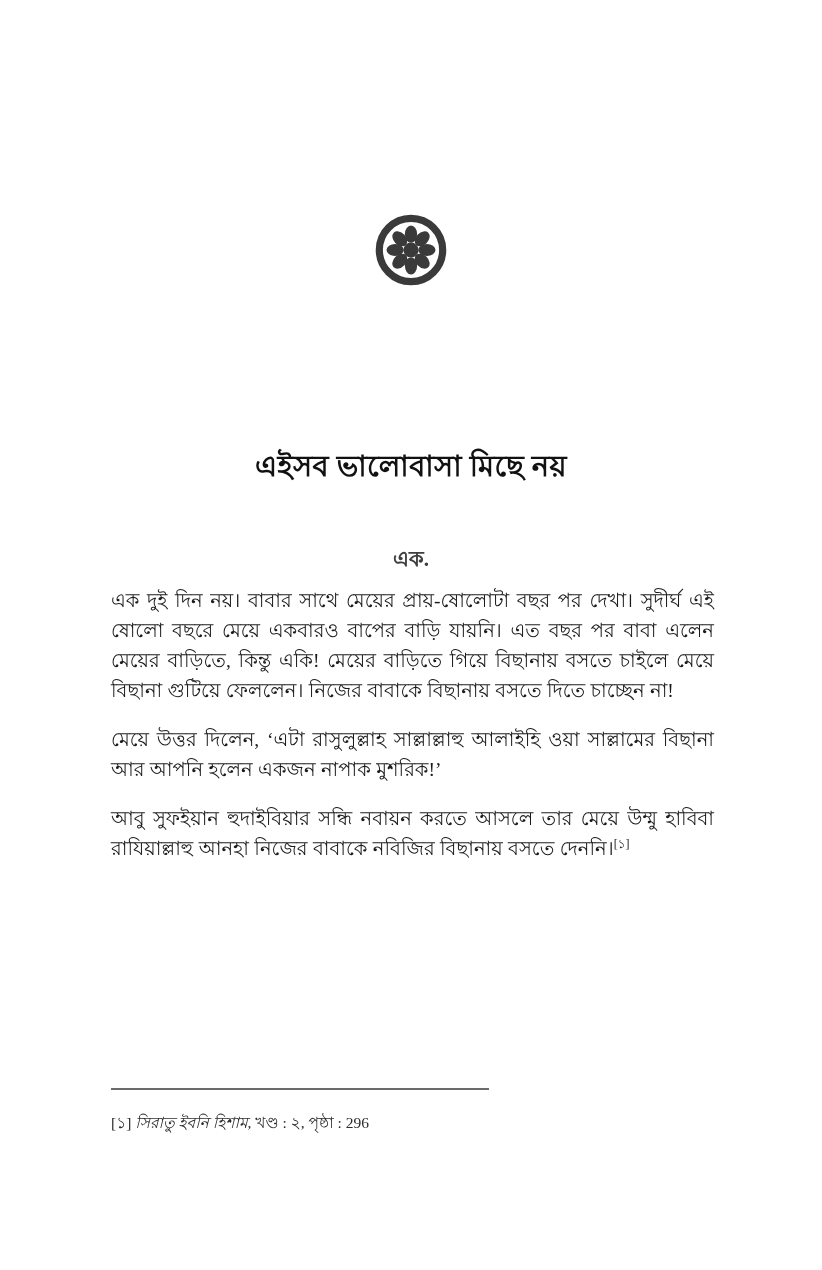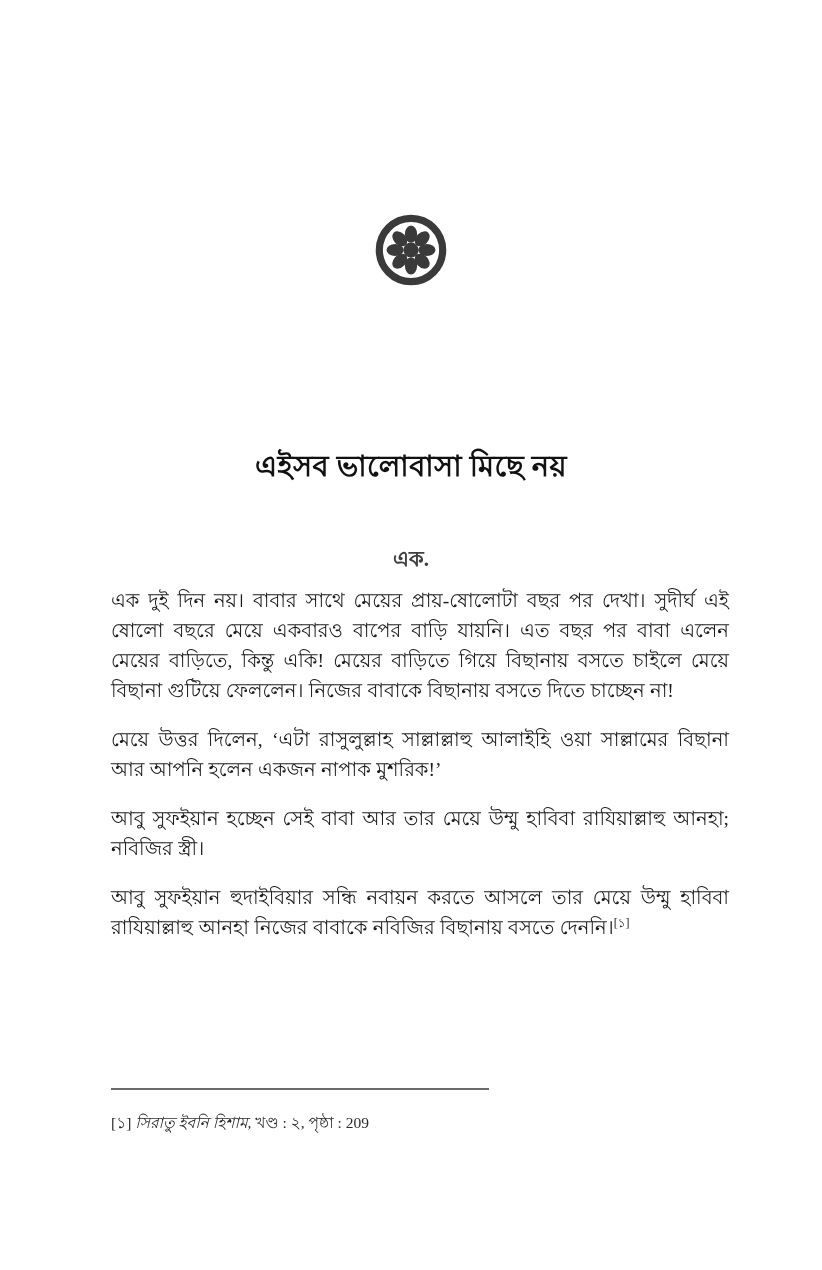--- a/index.html
+++ b/index.html
@@ -61,21 +61,21 @@
   }
 
   
   .body-block {
     position: absolute;
     top: 586px;
     left: 111px;
     width: 618px;
   }
   .para {
-    margin: 0 0 19px 0;
+    margin: 0 15px 19px 0;
     font-size: 19.5px;
     line-height: 30px;
     text-align: justify;
     text-justify: inter-word;
     color: #1a1a1a;
     word-spacing: 0.5px;
   }
   .para:last-child { margin-bottom: 0; }
   .para .it {
   }
@@ -144,25 +144,24 @@
     </svg>
   </div>
 
   <h1 class="chapter-title">এইসব ভালোবাসা মিছে নয়</h1>
 
   <h2 class="section-number">এক.</h2>
 
   <div class="body-block">
     <p class="para"><span>এক দুই দিন নয়। বাবার সাথে মেয়ের প্রায়-ষোলোটা বছর পর দেখা। সুদীর্ঘ এই ষোলো বছরে মেয়ে একবারও বাপের বাড়ি যায়নি। এত বছর পর বাবা এলেন মেয়ের বাড়িতে, কিন্তু একি! মেয়ের বাড়িতে গিয়ে বিছানায় বসতে চাইলে মেয়ে বিছানা গুটিয়ে ফেললেন। নিজের বাবাকে বিছানায় বসতে দিতে চাচ্ছেন না!</span></p>
     <p class="para"><span>মেয়ে উত্তর দিলেন, ‘এটা </span><span class="it">রাসুলুল্লাহ সাল্লাল্লাহু আলাইহি ওয়া সাল্লামের</span><span> বিছানা আর আপনি হলেন একজন নাপাক মুশরিক!’</span></p>
-    <p class="para"><span>আবু </span><span class="it">সুফইয়ান হচ্ছেন সেই</span><span> বাবা আর তার মেয়ে উম্মু হাবিবা </span><span class="it">রাযিয়াল্লাহু আনহা</span><span>; নবিজির স্ত্রী।</span></p>
     <p class="para"><span>আবু </span><span class="it">সুফইয়ান</span><span> হুদাইবিয়ার সন্ধি নবায়ন করতে আসলে তার মেয়ে উম্মু হাবিবা </span><span class="it">রাযিয়াল্লাহু আনহা</span><span> নিজের বাবাকে নবিজির বিছানায় বসতে দেননি।</span><span class="fn-ref">[১]</span></p>
   </div>
 
   <div class="footnote-rule"></div>
 
   <div class="footnote">
     <span class="fn-num">[১]</span>
     <span class="it">সিরাতু ইবনি হিশাম,</span>
-    <span> খণ্ড : ২, পৃষ্ঠা : 209</span>
+    <span> খণ্ড : ২, পৃষ্ঠা : 296</span>
   </div>
 
 </div>
 
 </body></html>

